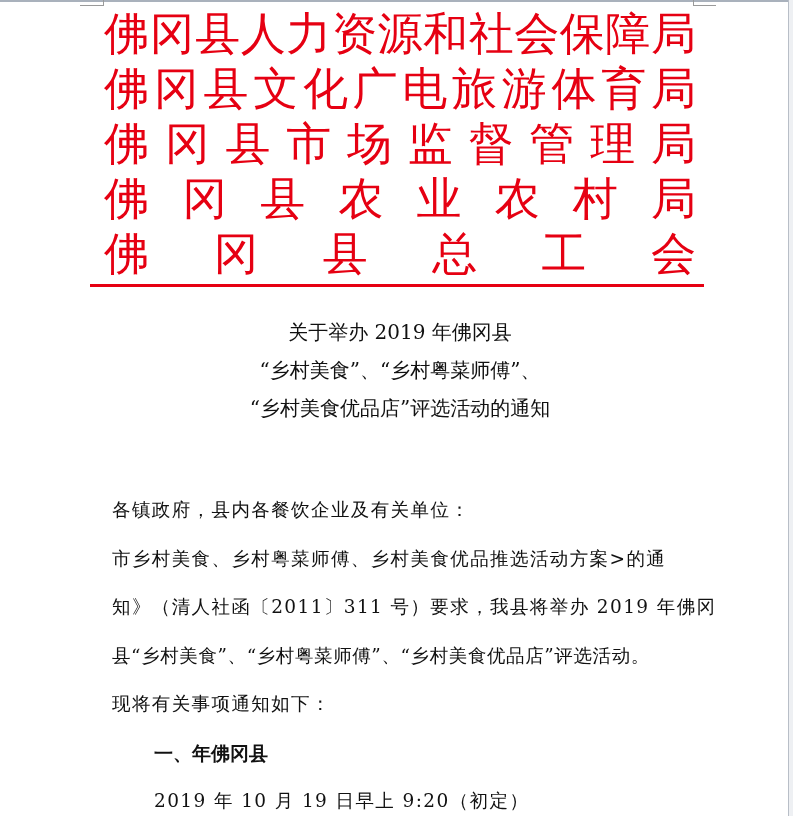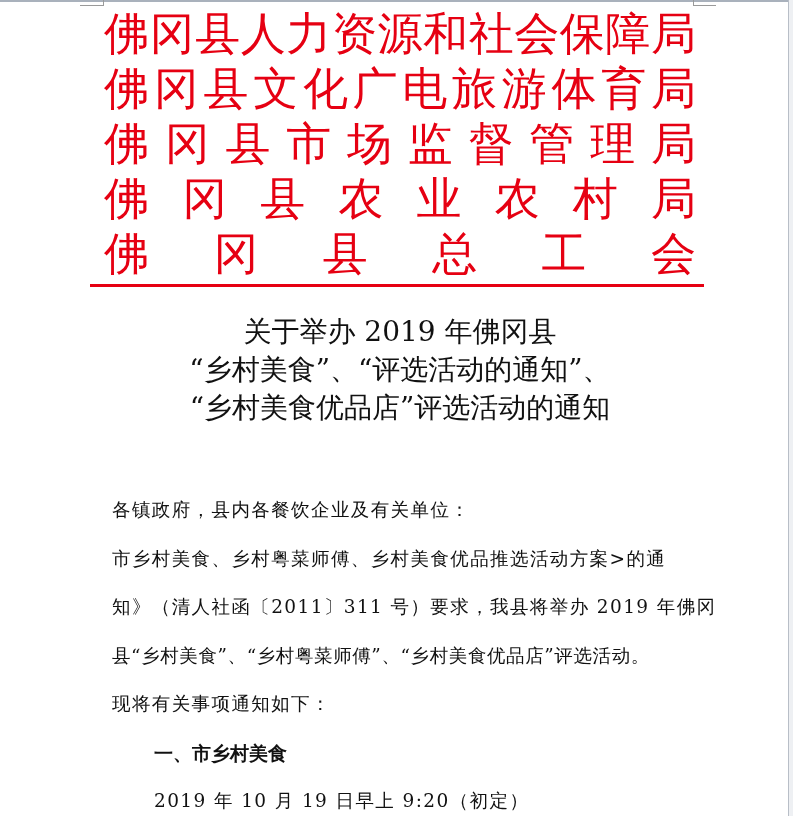--- a/index.html
+++ b/index.html
@@ -73,21 +73,21 @@
       background: #e60012;
     }
 
     .title {
       position: absolute;
       left: 104px;
       top: 313px;
       width: 592px;
       text-align: center;
       color: #111;
-      font-size: 28px;
+      font-size: 20px;
       line-height: 38px;
       font-family: "DejaVu Serif", "Liberation Serif", serif;
     }
     .title div { white-space: nowrap; }
 
     .body-text {
       position: absolute;
       left: 104px;
       top: 482px;
       width: 592px;
@@ -179,26 +179,26 @@
     <span>总</span>
     <span>工</span>
     <span>会</span>
   </div>
 </div>
 
 <div class="red-rule"></div>
 
 <div class="title">
   <div>关于举办 2019 年佛冈县</div>
-  <div>“乡村美食”、“评选活动的通知”、</div>
+  <div>“乡村美食”、“乡村粤菜师傅”、</div>
   <div>“乡村美食优品店”评选活动的通知</div>
 </div>
 
 <div class="body-text">
   <p>各镇政府，县内各餐饮企业及有关单位：</p>
   <p>市乡村美食、乡村粤菜师傅、乡村美食优品推选活动方案&gt;的通</p>
   <p>知》（清人社函〔2011〕311 号）要求，我县将举办 2019 年佛冈</p>
   <p style="letter-spacing:0.6px;">县“乡村美食”、“乡村粤菜师傅”、“乡村美食优品店”评选活动。</p>
   <p>现将有关事项通知如下：</p>
-  <p class="indent heading">一、市乡村美食</p>
+  <p class="indent heading">一、年佛冈县</p>
   <p class="indent">2019 年 10 月 19 日早上 9:20（初定）</p>
   <p class="indent heading">二、活动地点</p>
 </div>
 
 </body></html>

